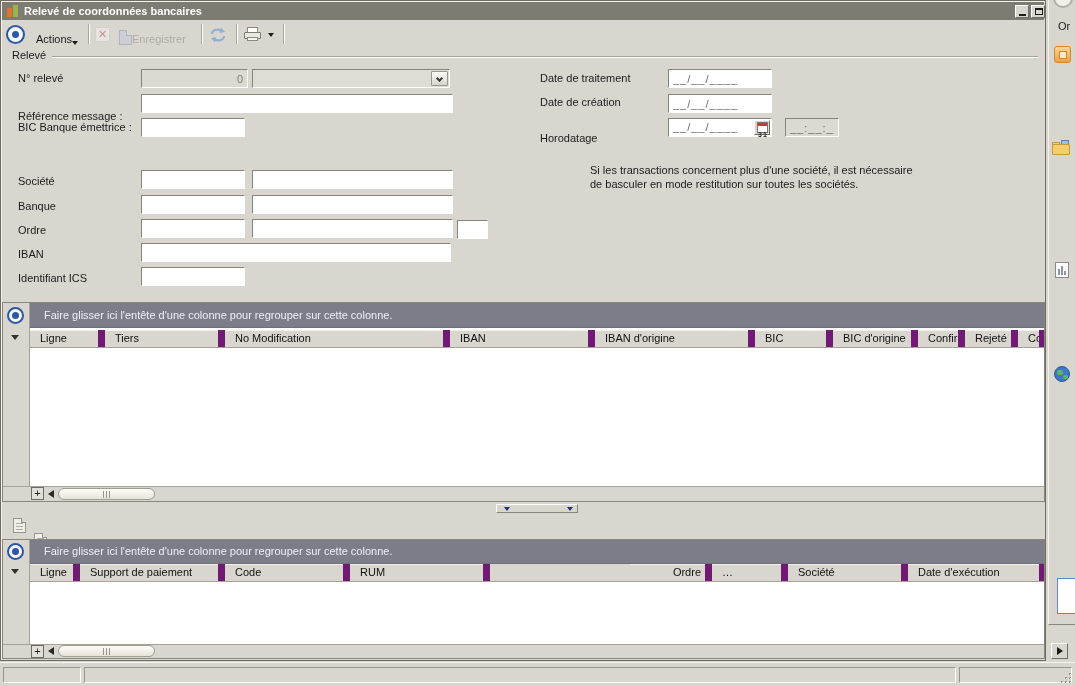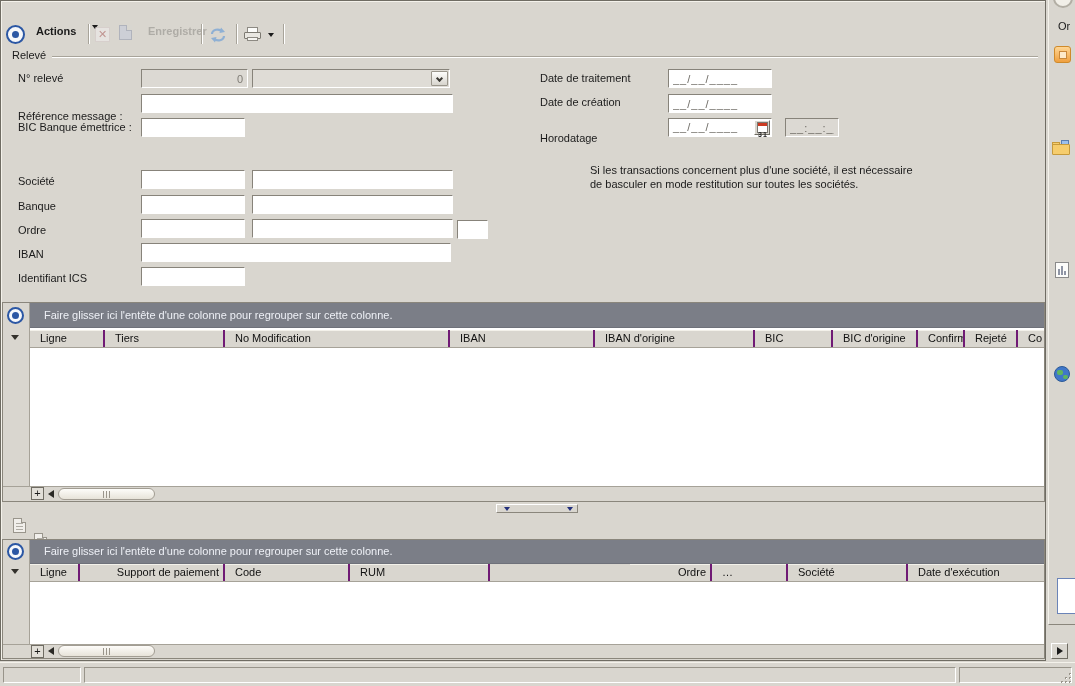--- a/index.html
+++ b/index.html
@@ -18,21 +18,21 @@
   .title-text { left:22px; top:3px; color:#ffffff; font-weight:bold; white-space:nowrap; }
   .winbtn { top:3px; width:14px; height:13px; background:#d9d6cf; border:1px solid; border-color:#fff #6f6c63 #6f6c63 #fff; }
   .btn-min { left:1013px; } .btn-max { left:1029px; }
   .glyph-min { position:absolute; left:3px; top:8px; width:7px; height:2px; background:#1b1b1b; }
   .glyph-max { position:absolute; left:3px; top:2px; width:8px; height:7px; border:1px solid #1b1b1b; border-top-width:2px; }
 
   
   .toolbar-sep { top:24px; width:2px; height:20px; border-left:1px solid #a8a49a; border-right:1px solid #ffffff; }
   .roundel { border-radius:50%; border:2px solid #2b57a4; background:#f6f8fb; }
   .roundel .dot { position:absolute; left:50%; top:50%; width:7px; height:7px; margin:-3.5px 0 0 -3.5px; border-radius:50%; background:#2b57a4; }
-  .tb-btn { height:20px; display:flex; align-items:flex-start; gap:16px; padding:0 4px; color:#1b1b1b;font-weight:bold; }
+  .tb-btn { height:20px; display:flex; align-items:flex-end; gap:0; padding:0 4px; color:#1b1b1b; }
   .caret { width:0; height:0; border-left:3px solid transparent; border-right:3px solid transparent; border-top:4px solid #1b1b1b; }
   .dis { opacity:.55; filter:grayscale(25%); }
   .icon-x { width:15px; height:15px; border:1px solid #d9c9c9; background:#f3eeee; color:#c05a5a; font-weight:bold; font-size:11px; text-align:center; line-height:13px; }
   .icon-doc { width:13px; height:15px; background:#c3cbe2; border:1px solid #8d97b5; position:relative; }
   .icon-doc::after { content:""; position:absolute; right:-1px; top:-1px; width:5px; height:5px; background:#d9d6cf; border-left:1px solid #8d97b5; border-bottom:1px solid #8d97b5; }
   .save-label { color:#8d8a83; }
   .printer-body { position:absolute; left:0; top:5px; width:17px; height:7px; background:#e9e7e1; border:1px solid #7d7a72; border-radius:1px; }
   .printer-paper { position:absolute; left:3px; top:0; width:11px; height:6px; background:#fcfcfa; border:1px solid #8d8a83; }
   .printer-tray { position:absolute; left:3px; top:10px; width:11px; height:4px; background:#f6f5f1; border:1px solid #8d8a83; }
 
@@ -51,21 +51,21 @@
   .cal-icon { position:absolute; left:2px; top:1px; width:11px; height:11px; background:#fff; border:1px solid #7a7770; }
   .cal-top { position:absolute; left:0; top:0; width:100%; height:3px; background:#cc3a22; }
   .cal-num { position:absolute; left:0; top:3px; width:100%; text-align:center; font-size:7px; font-weight:bold; color:#222; }
   .note { color:#1b1b1b; line-height:14px; white-space:nowrap; }
 
   
   .grid-frame { border:1px solid #8a867c; background:#ffffff; }
   .gutter { background:#d9d6cf; border-right:1px solid #a6a298; }
   .groupbar { background:#7b7e87; color:#eef0f6; line-height:24px; padding-left:14px; white-space:nowrap; overflow:hidden; border-bottom:1px solid #6e717a; }
   .hrow { display:flex; height:18px; background:#d9d6cf; border-bottom:1px solid #a6a298; overflow:hidden; }
-  .hcell { height:18px; padding:2px 4px 0 10px; border-right:2px solid #701a75; box-shadow:inset 0 1px 0 #f3f1ea; white-space:nowrap; overflow:hidden; color:#111; flex:none; }
+  .hcell { height:18px; padding:2px 4px 0 10px; border-right:7px solid #701a75; box-shadow:inset 0 1px 0 #f3f1ea; white-space:nowrap; overflow:hidden; color:#111; flex:none; }
   .tri-down { width:0; height:0; border-left:4px solid transparent; border-right:4px solid transparent; border-top:5px solid #33312c; }
   .scrollrow { background:#d9d6cf; border-top:1px solid #a6a298; }
   .plus-btn { width:13px; height:13px; background:#e2dfd8; border:1px solid #6f6c63; text-align:center; line-height:11px; font-size:11px; color:#1b1b1b; }
   .arrow-left { width:0; height:0; border-top:4px solid transparent; border-bottom:4px solid transparent; border-right:6px solid #2a2925; }
   .thumb { height:12px; border:1px solid #a29d93; border-radius:6px; background:linear-gradient(#fdfcf9,#e7e3d9); }
   .thumb .grip { position:absolute; left:50%; top:2px; width:8px; height:7px; margin-left:-4px;
      background:repeating-linear-gradient(90deg,#9a958b 0 1px,transparent 1px 3px); }
   .arrow-right-btn { width:17px; height:16px; background:#d9d6cf; border:1px solid; border-color:#fff #6f6c63 #6f6c63 #fff; }
   .arrow-right-btn .tri { position:absolute; left:5px; top:3px; width:0; height:0; border-top:4px solid transparent; border-bottom:4px solid transparent; border-left:6px solid #1b1b1b; }
 
@@ -102,20 +102,33 @@
   .status-cell { top:4px; height:16px; border:1px solid; border-color:#98948a #ffffff #ffffff #98948a; }
   .grip { left:1059px; top:8px; width:14px; height:14px; }
 </style>
 </head>
 <body>
 
 <div id="screen">
 
   <div class="abs child-window"></div>
 
+  <div class="abs titlebar">
+    <div class="abs title-icon">
+      <div class="bar-orange"></div>
+      <div class="bar-green"></div>
+    </div>
+    <div class="abs title-text">Relevé de coordonnées bancaires</div>
+    <div class="abs winbtn btn-min">
+        <div class="glyph-min"></div>
+      </div>
+    <div class="abs winbtn btn-max">
+        <div class="glyph-max"></div>
+      </div>
+  </div>
 
   <div class="abs roundel" style="left:6px; top:25px; width:19px; height:19px;">
       <div class="dot"></div>
     </div>
   <div class="abs tb-btn" style="left:32px; top:25px;">
     <span>Actions</span>
     <span class="caret"></span>
   </div>
   <div class="abs toolbar-sep" style="left:88px;"></div>
   <div class="abs dis icon-x" style="left:95px; top:27px;">✕</div>
@@ -241,21 +254,21 @@
 
   <div class="abs grid-frame" style="left:2px; top:539px; width:1043px; height:120px;"></div>
   <div class="abs gutter" style="left:3px; top:540px; width:27px; height:104px;"></div>
   <div class="abs roundel" style="left:7px; top:543px; width:17px; height:17px;">
       <div class="dot"></div>
     </div>
   <div class="abs groupbar" style="left:30px; top:540px; width:1014px; height:24px; line-height:23px;">Faire glisser ici l'entête d'une colonne pour regrouper sur cette colonne.</div>
   <div class="abs tri-down" style="left:11px; top:569px;"></div>
   <div class="abs hrow" style="left:30px; top:564px; width:1014px;">
     <div class="hcell" style="width:50px;">Ligne</div>
-    <div class="hcell" style="width:145px;text-align:right;">Support de paiement</div>
+    <div class="hcell" style="width:145px;">Support de paiement</div>
     <div class="hcell" style="width:125px;">Code</div>
     <div class="hcell" style="width:140px;">RUM</div>
     <div class="hcell" style="width:140px;margin-top:36px;">End to End</div>
     <div class="hcell" style="width:82px;text-align:right;">Ordre</div>
     <div class="hcell" style="width:76px;">…</div>
     <div class="hcell" style="width:120px;">Société</div>
     <div class="hcell" style="width:138px;">Date d'exécution</div>
   </div>
   <div class="abs scrollrow" style="left:3px; top:644px; width:1041px; height:14px;"></div>
   <div class="abs plus-btn" style="left:31px; top:645px;">+</div>

